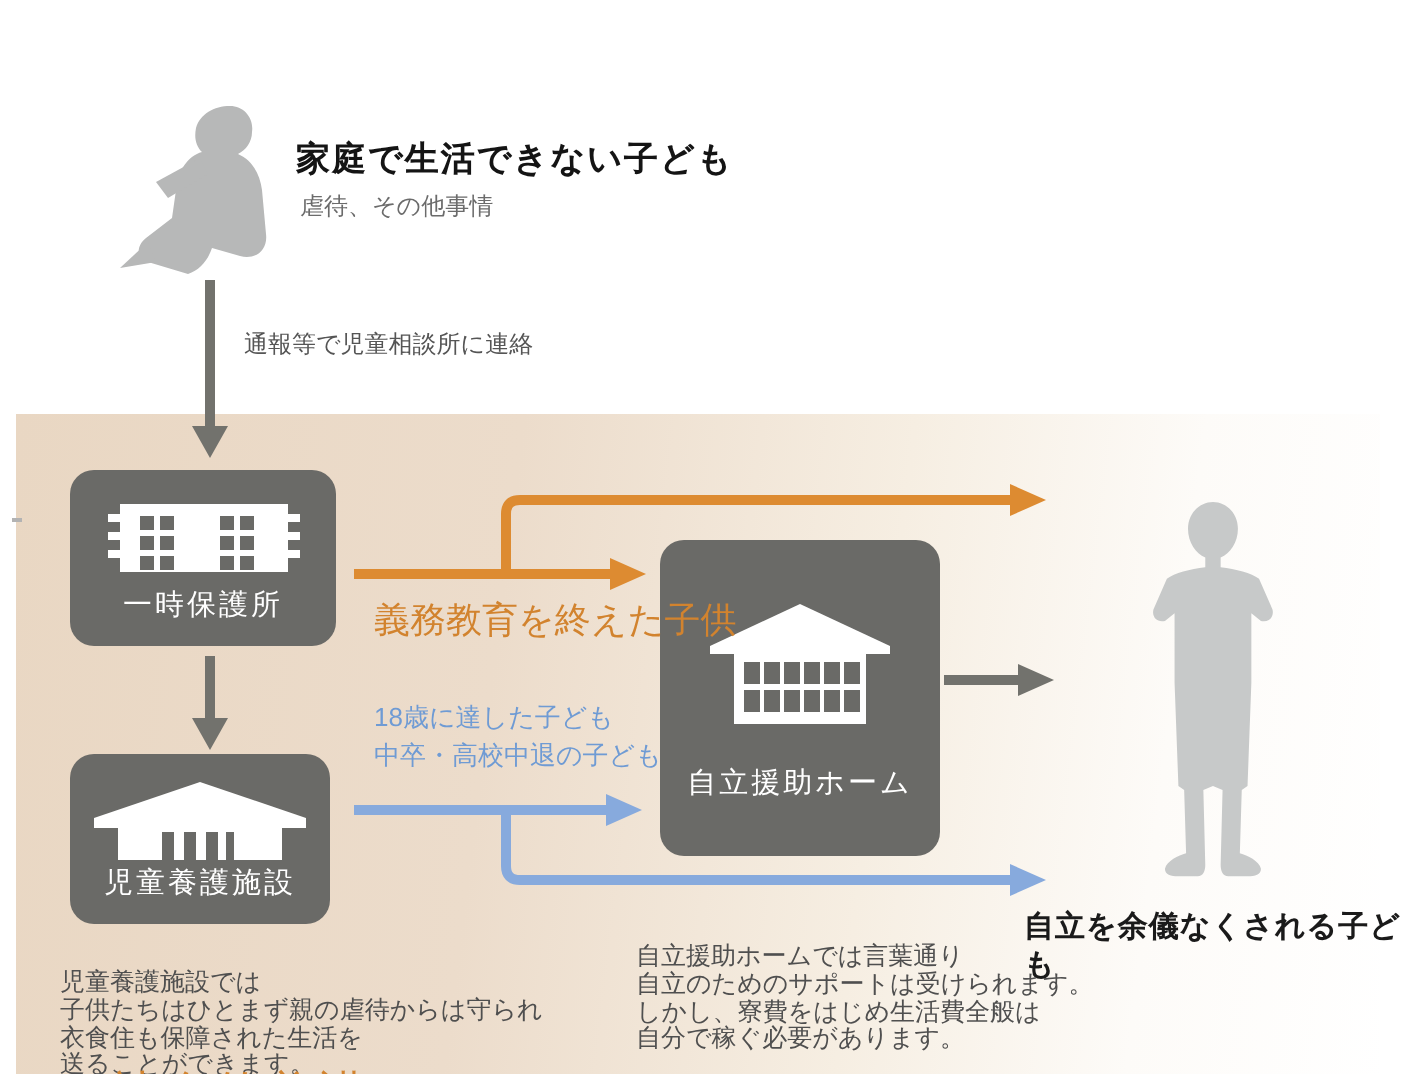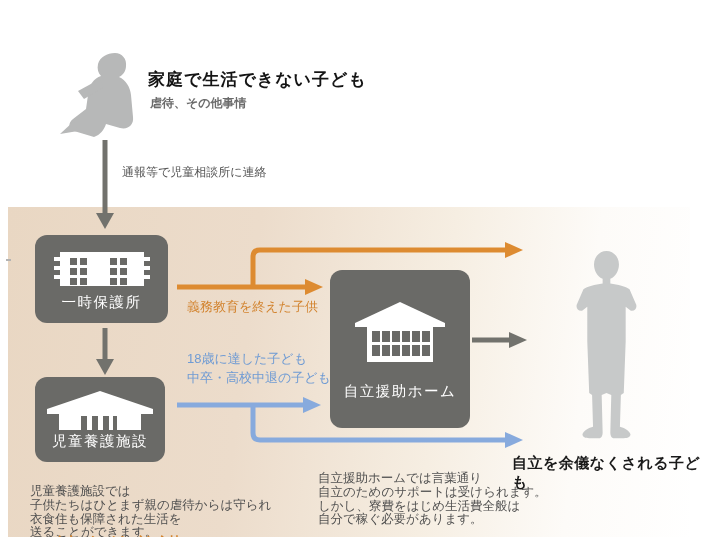--- a/index.html
+++ b/index.html
@@ -10,31 +10,31 @@
   html,body{margin:0;padding:0;background:#fff;}
   .stage{
     position:relative;width:704px;height:537px;overflow:hidden;background:#fff;
     font-family:"Liberation Sans","DejaVu Sans",sans-serif;color:#333;margin-top:37px;
   }
   .bg-panel{
     position:absolute;left:8px;top:170px;width:682px;height:360px;
     background:linear-gradient(97deg,var(--bg-beige) 0%,#ecdccb 35%,#f6eee2 62%,#fdfbf8 82%,#ffffff 100%);
   }
   .title{position:absolute;left:148px;top:31px;font-size:17px;font-weight:bold;color:#141414;letter-spacing:1px;}
-  .subtitle{position:absolute;left:150px;top:58px;font-size:12px;color:#6b6b6b;font-weight:bold;}
+  .subtitle{position:absolute;left:150px;top:58px;font-size:12px;color:#6b6b6b;}
   .flow-label{position:absolute;left:122px;top:127px;font-size:12px;color:#555;}
   .node{
     position:absolute;background:var(--node-gray);border-radius:12px;
   }
   .node-label{position:absolute;left:0;right:0;text-align:center;color:#fff;font-size:14.5px;letter-spacing:1.5px;}
   .node1{left:35px;top:198px;width:133px;height:88px;}
   .node2{left:35px;top:340px;width:130px;height:85px;}
   .node3{left:330px;top:233px;width:140px;height:158px;}
   .node-icon{position:absolute;left:0;right:0;margin:0 auto;display:block;}
-  .edge-label-orange{position:absolute;left:187px;top:261px;font-size:13px;color:var(--text-orange);}
+  .edge-label-orange{position:absolute;left:187px;top:261px;font-size:18px;color:var(--text-orange);}
   .edge-label-blue1{position:absolute;left:187px;top:313px;font-size:13px;color:var(--text-blue);}
   .edge-label-blue2{position:absolute;left:187px;top:332px;font-size:13px;color:var(--text-blue);}
   .outcome-label{position:absolute;left:512px;top:417px;font-size:15px;font-weight:bold;color:#1a1a1a;letter-spacing:0.5px;}
   .note{position:absolute;font-size:12.5px;color:#4f4f4f;line-height:13.8px;}
   .note-left{left:30px;top:448px;}
   .note-right{left:318px;top:435px;}
   .social-care{position:absolute;left:55px;top:494px;font-size:24px;color:var(--text-orange);letter-spacing:2px;}
   .arrows{position:absolute;left:0;top:0;width:704px;height:537px;pointer-events:none;}
   .arrows .gray{stroke:var(--arrow-gray);}  .arrows .gray-h{fill:var(--arrow-gray);}
   .arrows .orange{stroke:var(--accent-orange);} .arrows .orange-h{fill:var(--accent-orange);}

